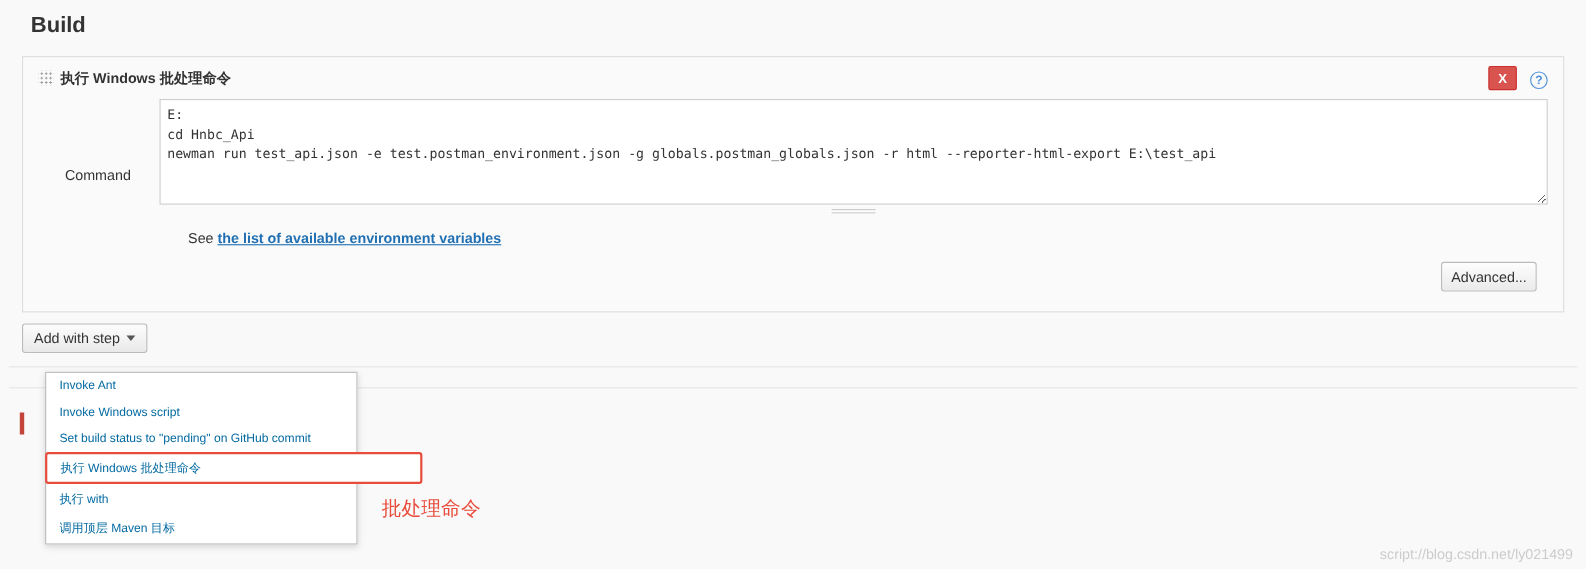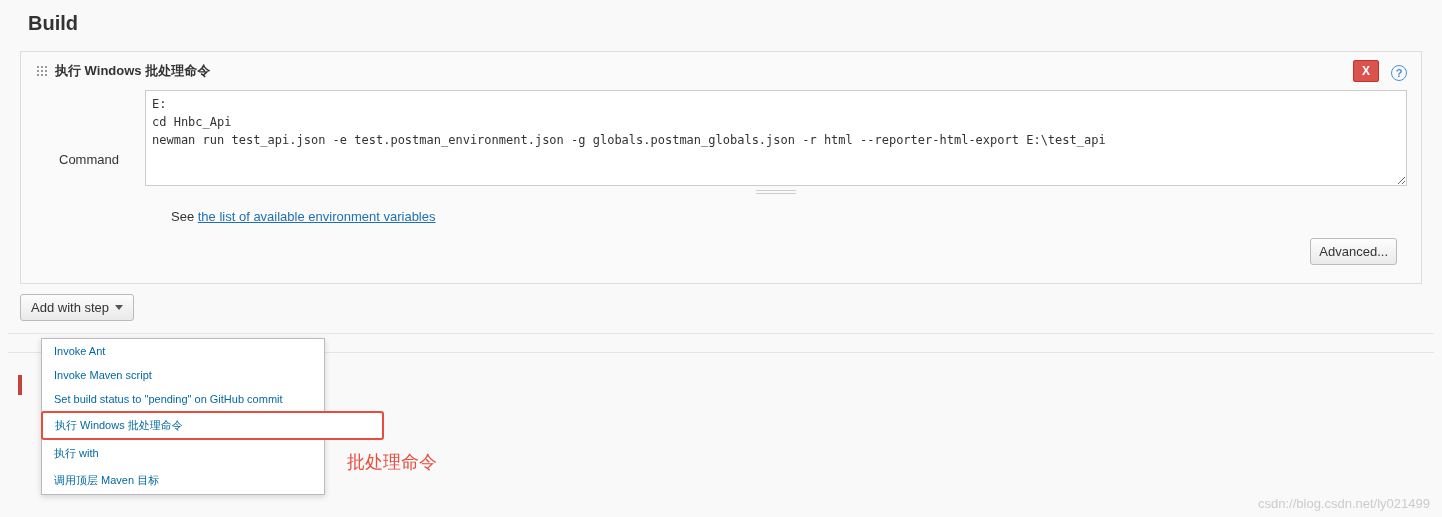--- a/index.html
+++ b/index.html
@@ -134,20 +134,21 @@
     .hint-line {
       margin-top: 14px;
       padding-left: 26px;
       font-size: 13px;
       color: #333;
     }
     .hint-link {
       color: #1f6fb2;
       text-decoration: underline;
       cursor: pointer;
+      font-weight: bold;
     }
     .advanced-row {
       text-align: right;
       padding: 14px 10px 4px 0;
     }
     .advanced-btn {
       background: linear-gradient(#fdfdfd, #eaeaea);
       border: 1px solid #bbb;
       border-radius: 3px;
       padding: 5px 8px;
@@ -283,22 +284,22 @@
       <span class="dropdown-caret"></span>
     </button>
   </div>
 
   <div class="divider-gap"></div>
   <div class="red-bar-left"></div>
 </div>
 
 <div class="dropdown-menu">
   <div class="dropdown-item">Invoke Ant</div>
-  <div class="dropdown-item">Invoke Maven script</div>
+  <div class="dropdown-item">Invoke Windows script</div>
   <div class="dropdown-item">Set build status to "pending" on GitHub commit</div>
   <div class="dropdown-item highlighted-item">执行 Windows 批处理命令</div>
   <div class="dropdown-item">执行 with</div>
   <div class="dropdown-item">调用顶层 Maven 目标</div>
 </div>
 
 <div class="annotation">批处理命令</div>
 
-<div class="watermark">csdn://blog.csdn.net/ly021499</div>
+<div class="watermark">script://blog.csdn.net/ly021499</div>
 
 </body></html>

